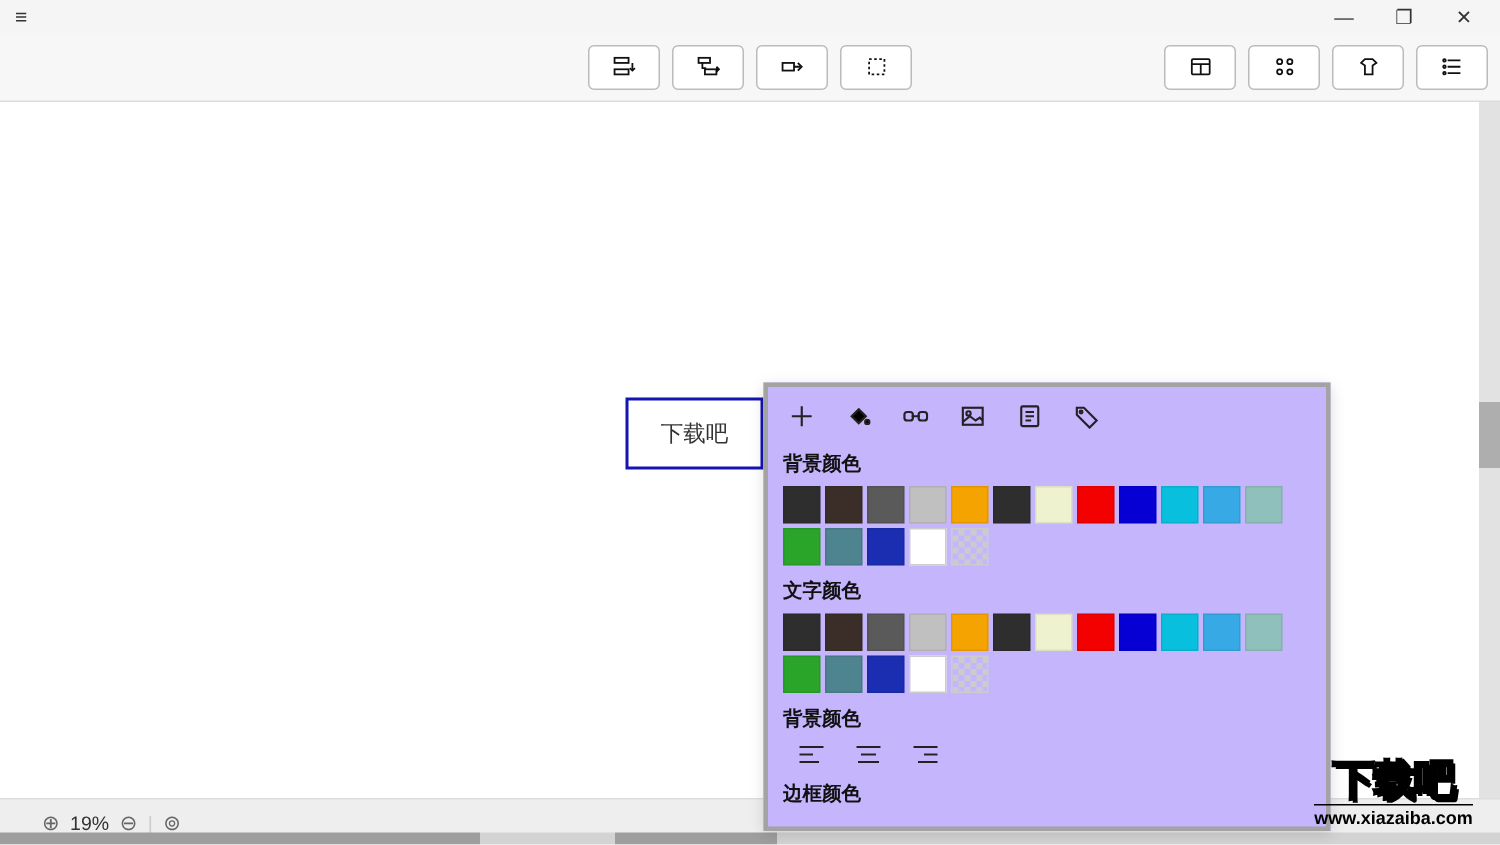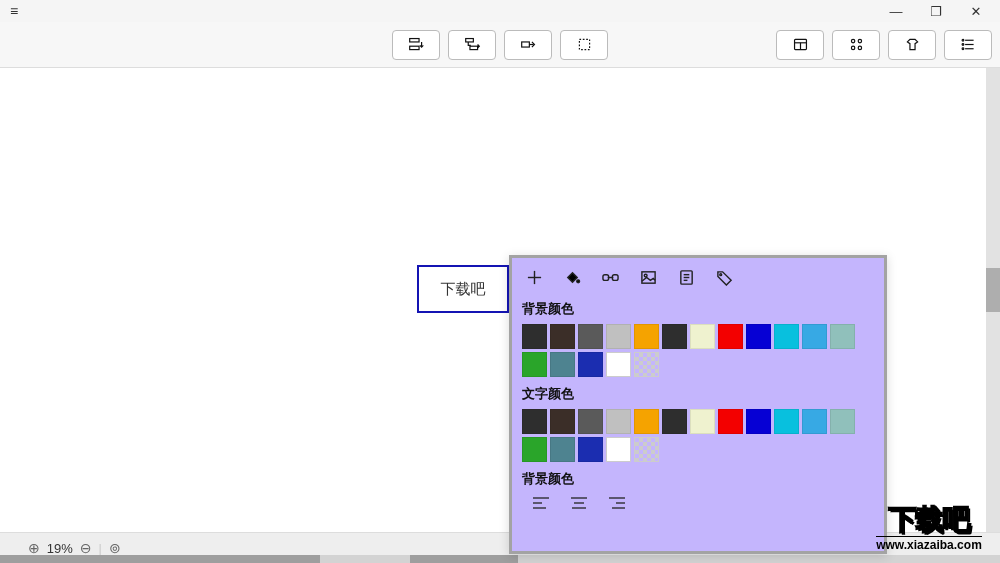--- a/index.html
+++ b/index.html
@@ -350,18 +350,19 @@
           <line x1="4" y1="7" x2="14" y2="7"></line>
           <line x1="2" y1="12" x2="16" y2="12"></line>
         </svg></span>
     <span class="align-btn"><svg viewBox="0 0 18 14">
           <line x1="1" y1="2" x2="17" y2="2"></line>
           <line x1="8" y1="7" x2="17" y2="7"></line>
           <line x1="4" y1="12" x2="17" y2="12"></line>
         </svg></span>
   </div>
 
+  <div class="sec-title" style="margin-top:10px">边框颜色</div>
 </div>
 
 <div class="watermark">
   <div class="wm-main">下载吧</div>
   <div class="wm-url">www.xiazaiba.com</div>
 </div>
 
 </body></html>

